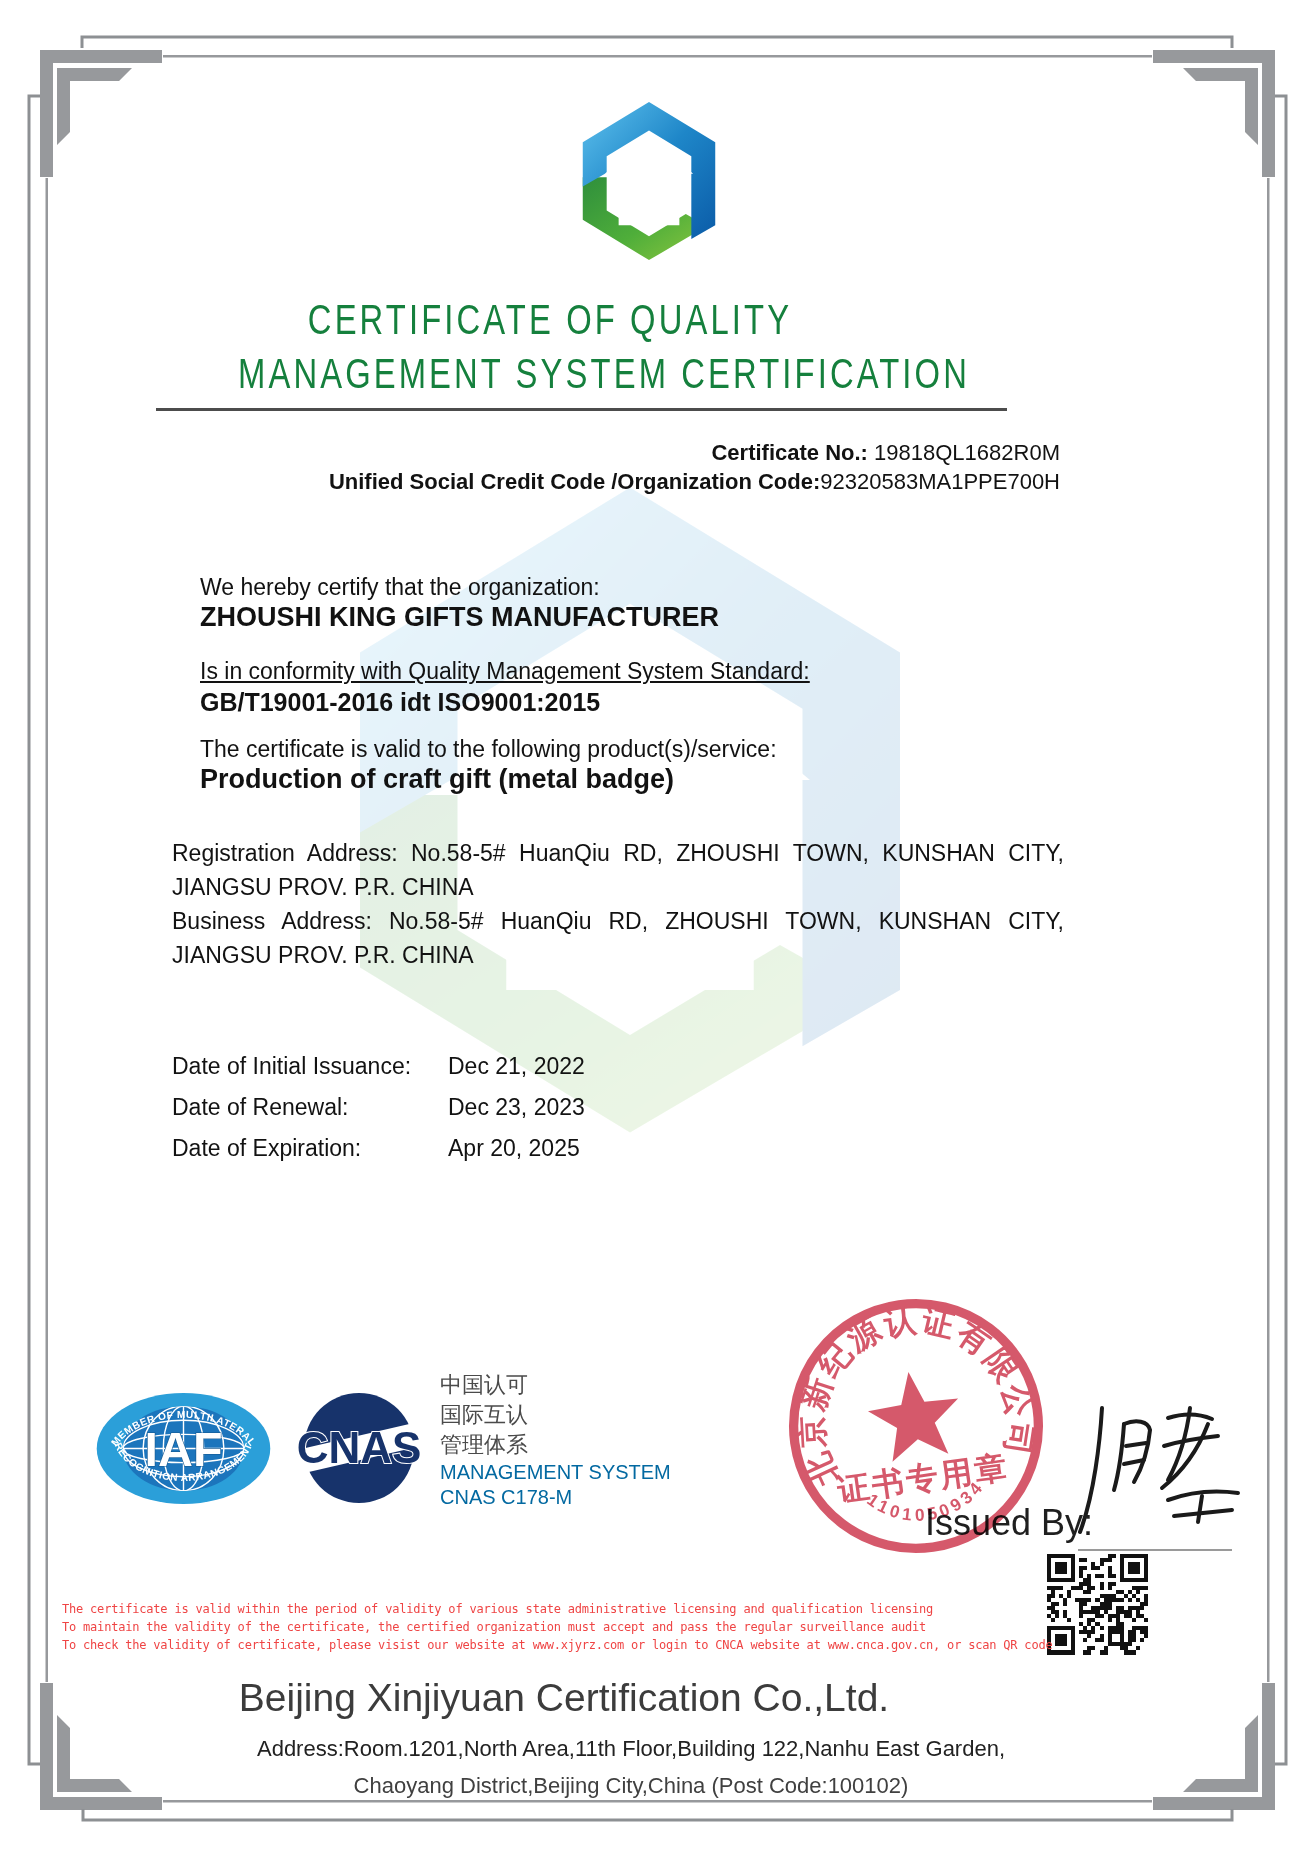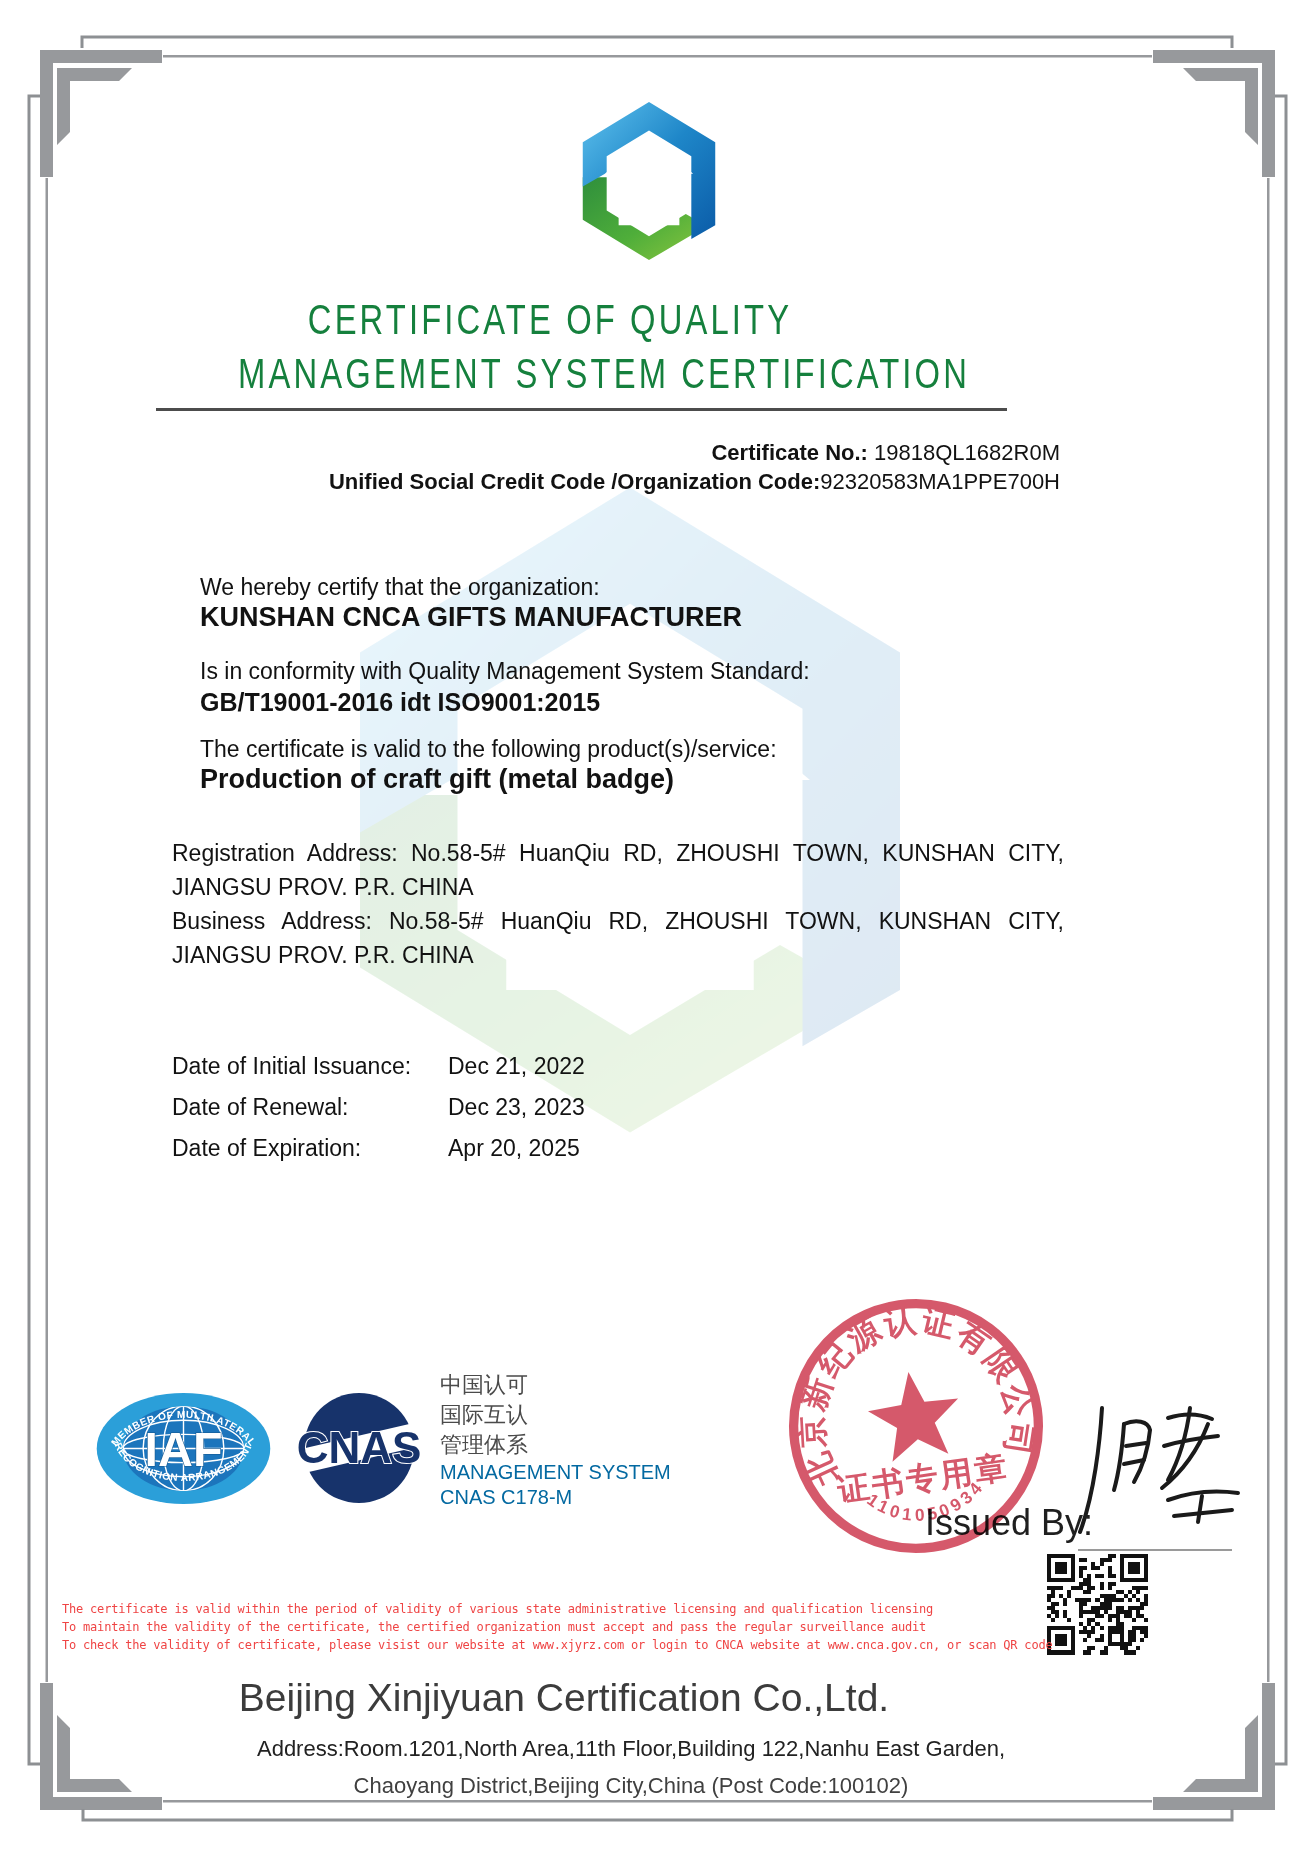--- a/index.html
+++ b/index.html
@@ -16,21 +16,21 @@
 
   
   .cert-meta{left:300px;top:438px;width:760px;text-align:right;font-size:22px;line-height:29px;}
   .cert-meta b{font-weight:700;}
   .cert-meta .val{font-weight:400;}
 
   
   .body-line{left:172px;width:892px;font-size:23px;margin-left:28px;}
   .bold-line{font-weight:700;}
   .l-certify{top:574px;} .l-org{top:602px;font-size:27px;}
-  .l-conf{top:658px;} .l-std{top:688px;font-size:25px;}
+  .l-conf{top:658px;text-decoration:underline;} .l-std{top:688px;font-size:25px;}
   .l-scope-i{top:736px;} .l-scope{top:764px;font-size:27px;}
   .addr-block{left:172px;top:836px;width:892px;font-size:23px;line-height:34px;text-align:justify;}
   .addr-block p{margin:0;}
 
   .dates{left:172px;top:1046px;font-size:23px;line-height:41px;}
   .dlabel{display:inline-block;width:276px;}
 
   
   .cn-block{left:440px;top:1370px;}
   .cn-line{font-size:22px;line-height:30px;color:#4a4a4a;}
@@ -124,21 +124,21 @@
     <div>
       <b>Certificate No.:</b>
       <span class="val">19818QL1682R0M</span>
     </div>
     <div>
       <b>Unified Social Credit Code /Organization Code:</b><span class="val">92320583MA1PPE700H</span>
     </div>
   </div>
 
   <div class="abs body-line l-certify">We hereby certify that the organization:</div>
-  <div class="abs body-line bold-line l-org">KUNSHAN CNCA GIFTS MANUFACTURER</div>
+  <div class="abs body-line bold-line l-org">ZHOUSHI KING GIFTS MANUFACTURER</div>
   <div class="abs body-line l-conf">Is in conformity with Quality Management System Standard:</div>
   <div class="abs body-line bold-line l-std">GB/T19001-2016 idt ISO9001:2015</div>
   <div class="abs body-line l-scope-i">The certificate is valid to the following product(s)/service:</div>
   <div class="abs body-line bold-line l-scope">Production of craft gift (metal badge)</div>
 
   <div class="abs addr-block">
     <p>Registration Address: No.58-5# HuanQiu RD, ZHOUSHI TOWN, KUNSHAN CITY, JIANGSU PROV. P.R. CHINA</p>
     <p>Business Address: No.58-5# HuanQiu RD, ZHOUSHI TOWN, KUNSHAN CITY, JIANGSU PROV. P.R. CHINA</p>
   </div>
 

